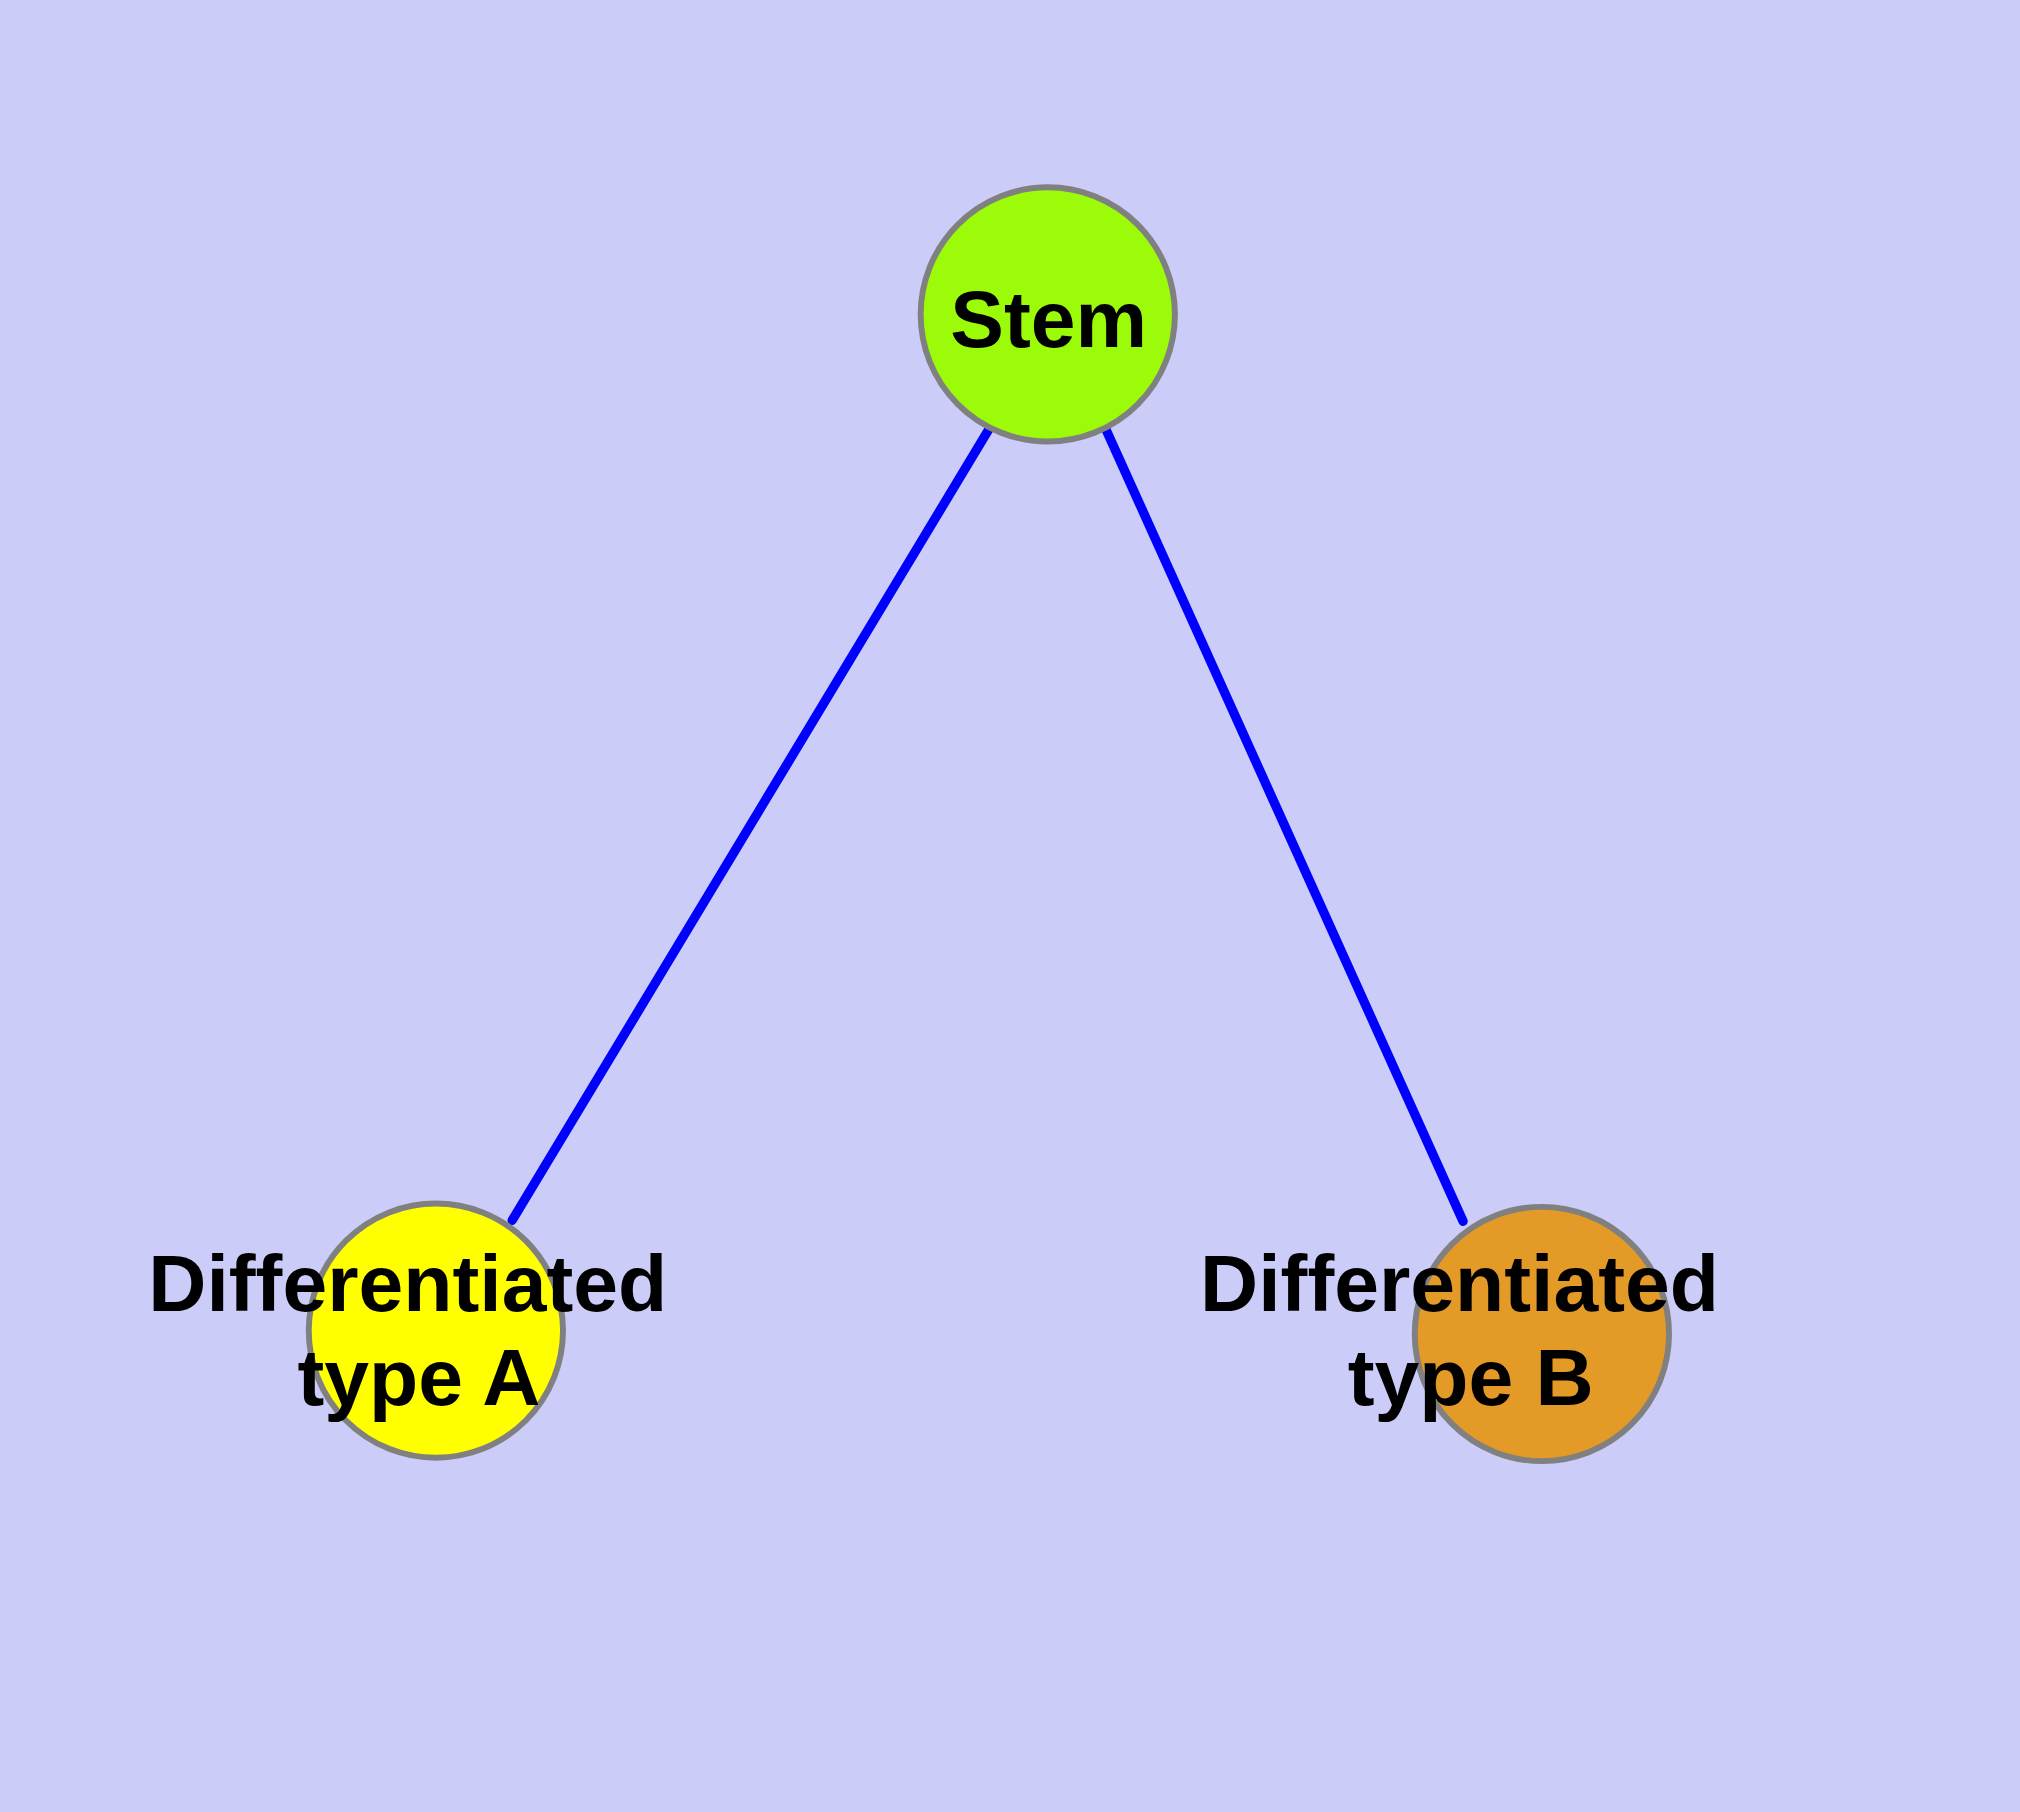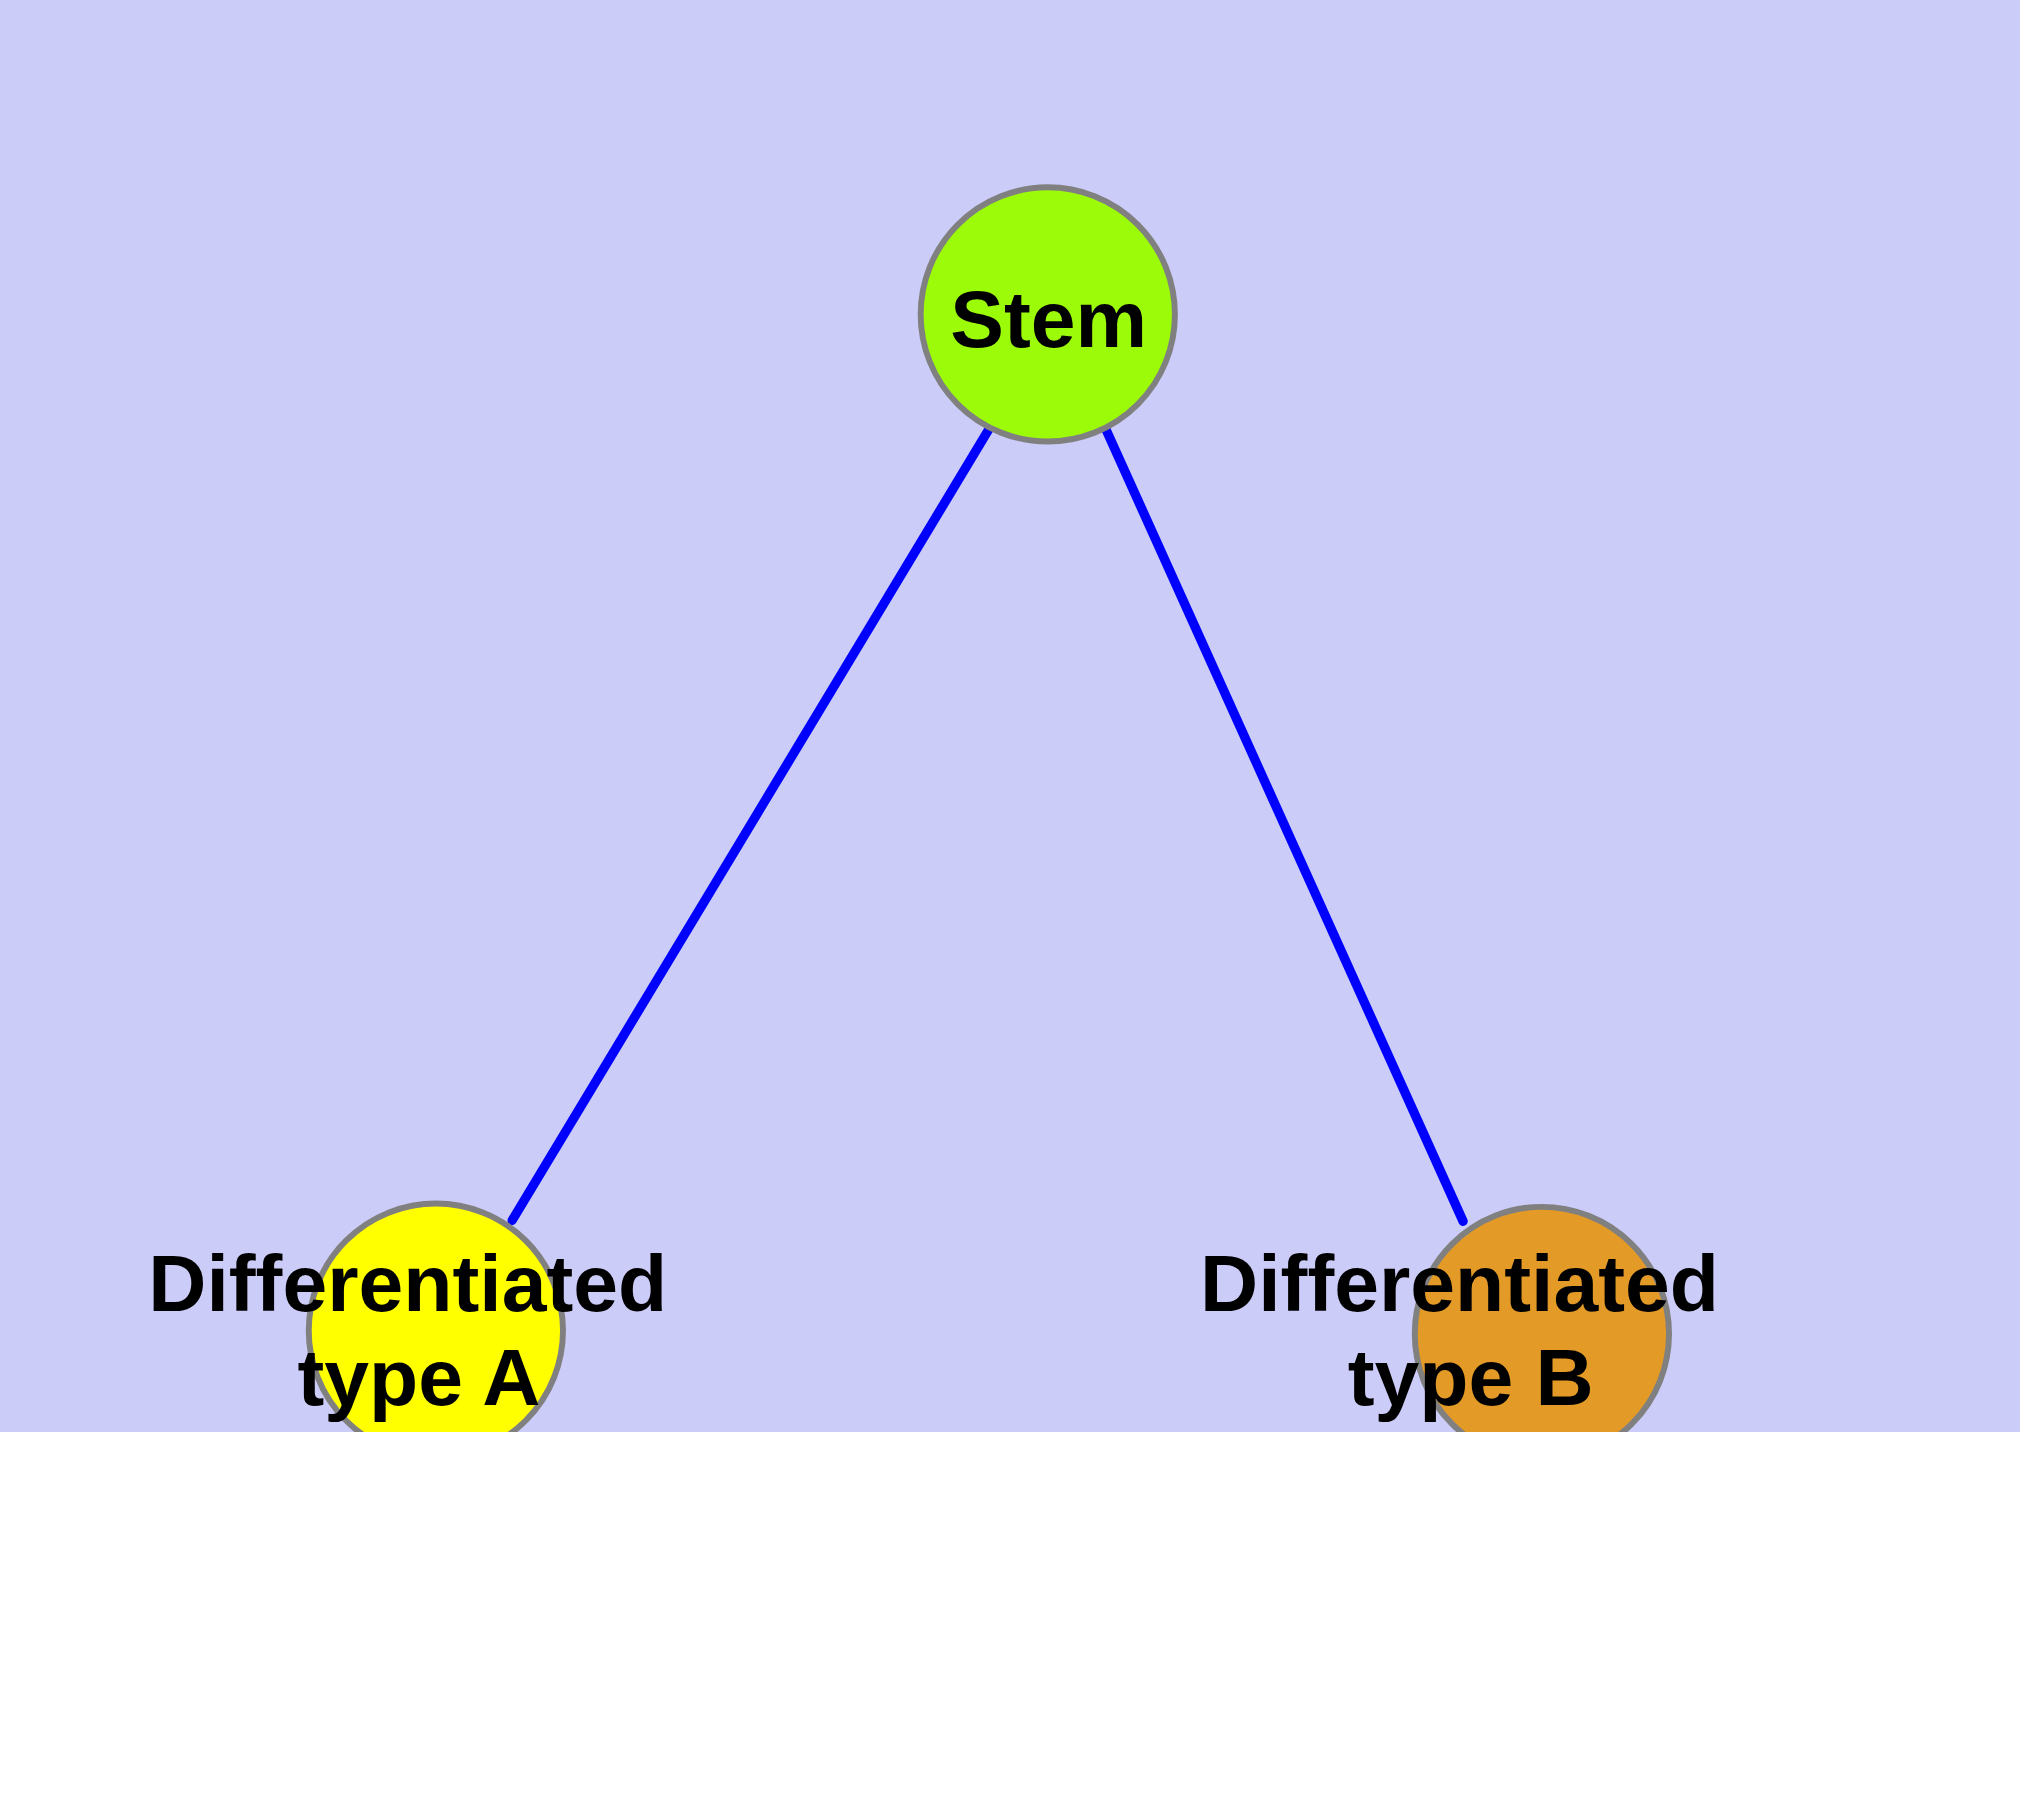--- a/index.html
+++ b/index.html
@@ -3,21 +3,21 @@
 <meta charset="utf-8">
 <style>
   html, body {
     margin: 0;
     padding: 0;
     background: #ffffff;
   }
   #canvas {
     position: relative;
     width: 2021px;
-    height: 1432px;
+    height: 1812px;
     background: #ccccf9;
     overflow: hidden;
     font-family: "Liberation Sans", sans-serif;
   }
   #graph-svg {
     position: absolute;
     left: 0;
     top: 0;
     width: 2021px;
     height: 1812px;

